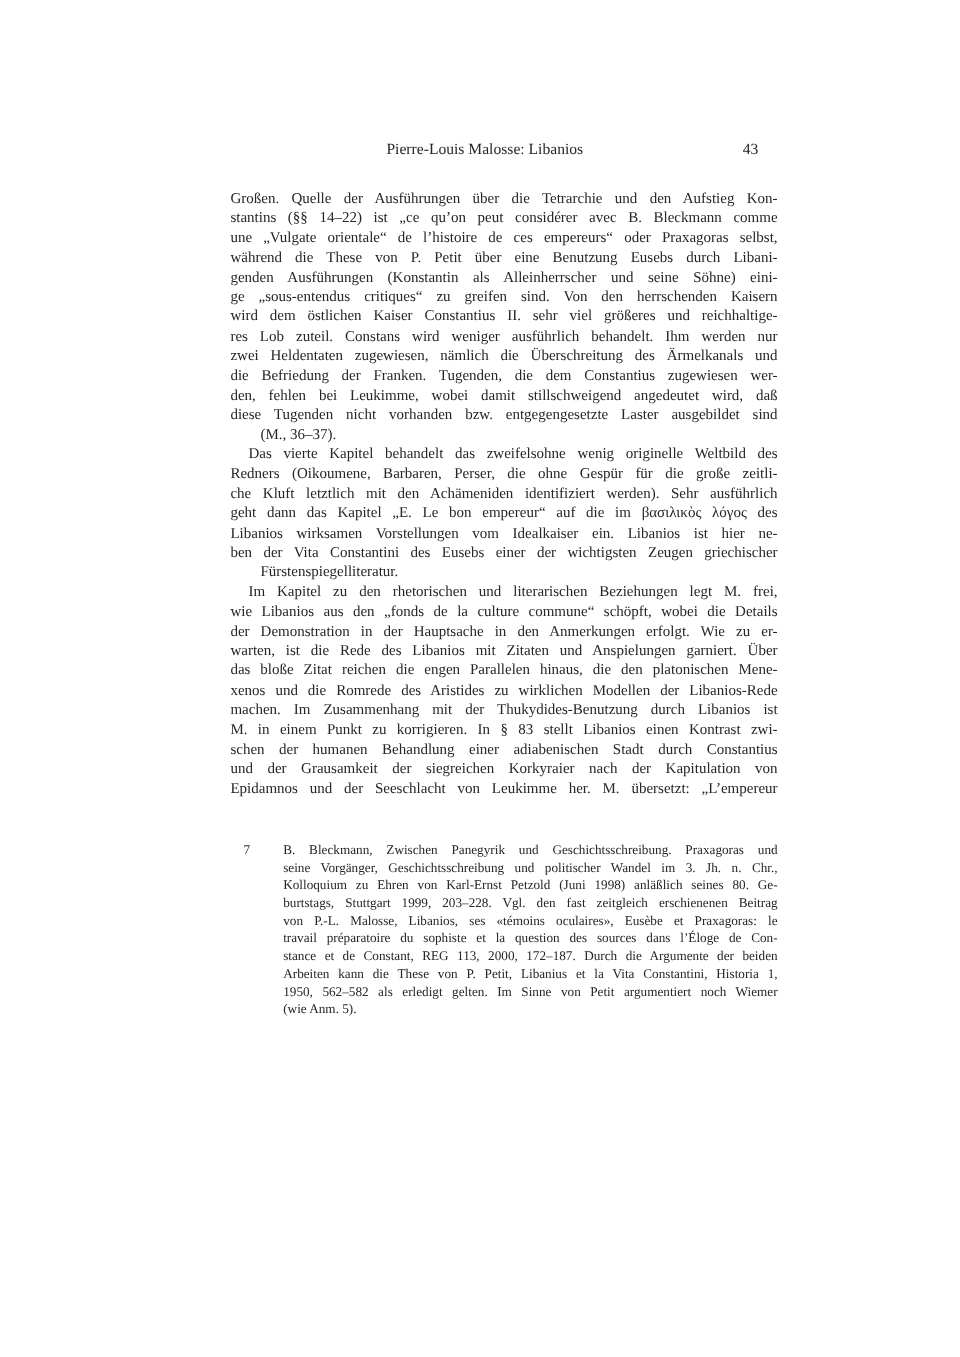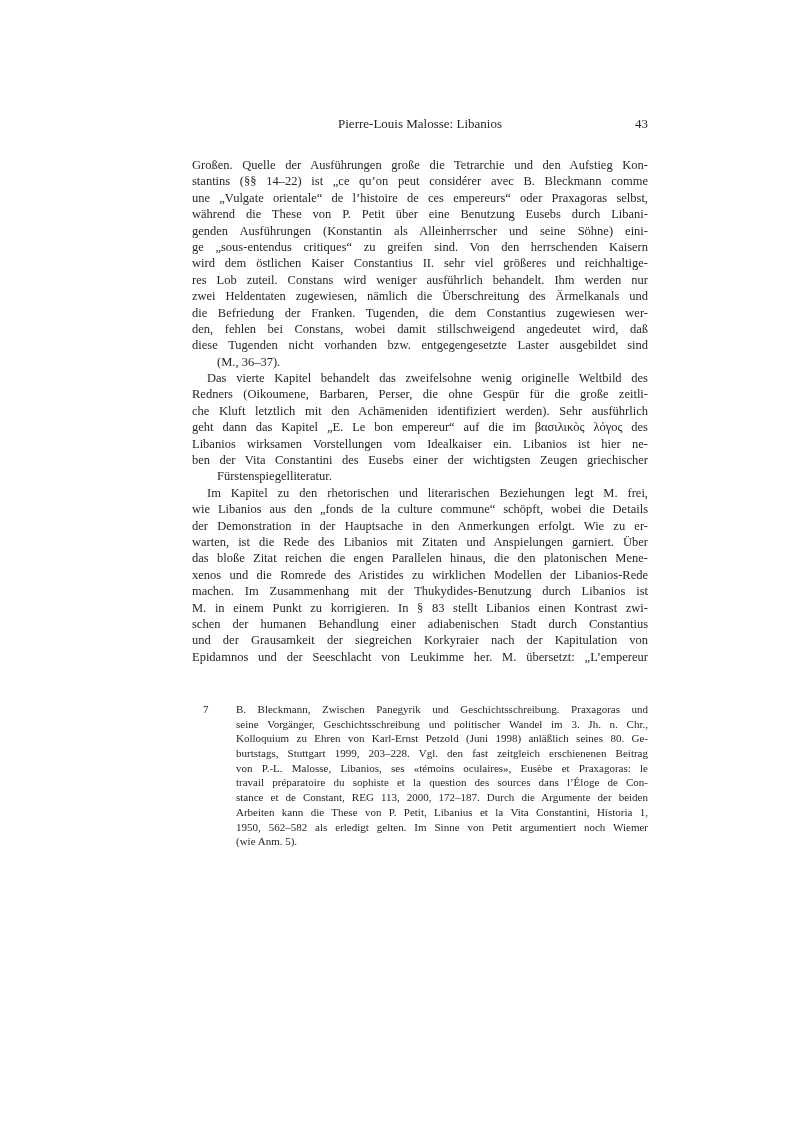--- a/index.html
+++ b/index.html
@@ -9,21 +9,21 @@
     width: 800px;
     height: 1131px;
     background: #ffffff;
     color: #262626;
     font-family: "Liberation Serif", "DejaVu Serif", serif;
     overflow: hidden;
   }
   .header {
     position: absolute;
     top: 116px;
-    left: 192px;
+    left: 176px;
     width: 456px;
     height: 18px;
     font-size: 13px;
   }
   .running-title { text-align: center; }
   .page-number { position: absolute; right: 0; top: 0; }
 
   .body-text {
     position: absolute;
     top: 157px;
@@ -65,31 +65,31 @@
 
 <div class="page">
 
   <div class="header">
     <div class="running-title">Pierre-Louis Malosse: Libanios</div>
     <div class="page-number">43</div>
   </div>
 
   <div class="body-text">
       <div class="para">
-        <div class="t-line">Großen. Quelle der Ausführungen große die Tetrarchie und den Aufstieg Kon-</div>
+        <div class="t-line">Großen. Quelle der Ausführungen über die Tetrarchie und den Aufstieg Kon-</div>
         <div class="t-line">stantins (§§ 14–22) ist „ce qu’on peut considérer avec B. Bleckmann comme</div>
         <div class="t-line">une „Vulgate orientale“ de l’histoire de ces empereurs“ oder Praxagoras selbst,</div>
         <div class="t-line">während die These von P. Petit über eine Benutzung Eusebs durch Libani-</div>
         <div class="t-line">genden Ausführungen (Konstantin als Alleinherrscher und seine Söhne) eini-</div>
         <div class="t-line">ge „sous-entendus critiques“ zu greifen sind. Von den herrschenden Kaisern</div>
         <div class="t-line">wird dem östlichen Kaiser Constantius II. sehr viel größeres und reichhaltige-</div>
         <div class="t-line">res Lob zuteil. Constans wird weniger ausführlich behandelt. Ihm werden nur</div>
         <div class="t-line">zwei Heldentaten zugewiesen, nämlich die Überschreitung des Ärmelkanals und</div>
         <div class="t-line">die Befriedung der Franken. Tugenden, die dem Constantius zugewiesen wer-</div>
-        <div class="t-line">den, fehlen bei Constans, wobei damit stillschweigend angedeutet wird, daß</div>
+        <div class="t-line">den, fehlen bei Leukimme, wobei damit stillschweigend angedeutet wird, daß</div>
         <div class="t-line">diese Tugenden nicht vorhanden bzw. entgegengesetzte Laster ausgebildet sind</div>
         <div class="t-line last">(M., 36–37).</div>
       </div>
       <div class="para">
         <div class="t-line first-indent">Das vierte Kapitel behandelt das zweifelsohne wenig originelle Weltbild des</div>
         <div class="t-line">Redners (Oikoumene, Barbaren, Perser, die ohne Gespür für die große zeitli-</div>
         <div class="t-line">che Kluft letztlich mit den Achämeniden identifiziert werden). Sehr ausführlich</div>
         <div class="t-line">geht dann das Kapitel „E. Le bon empereur“ auf die im βασιλικὸς λόγος des</div>
         <div class="t-line">Libanios wirksamen Vorstellungen vom Idealkaiser ein. Libanios ist hier ne-</div>
         <div class="t-line">ben der Vita Constantini des Eusebs einer der wichtigsten Zeugen griechischer</div>

